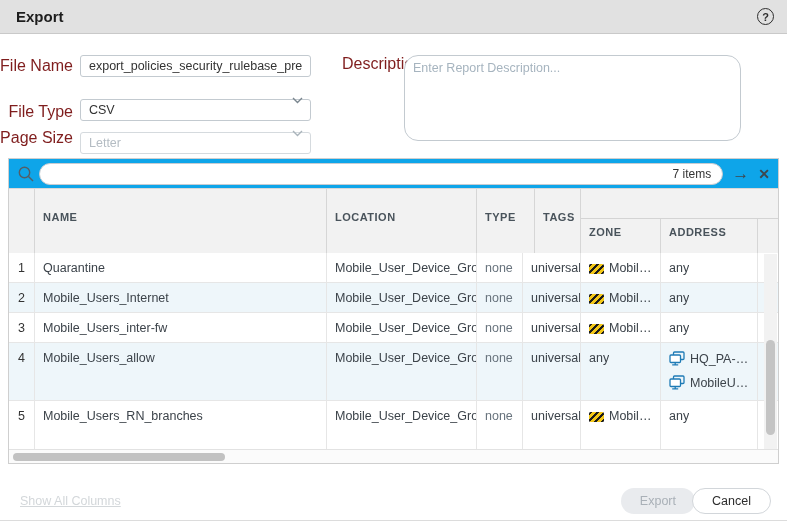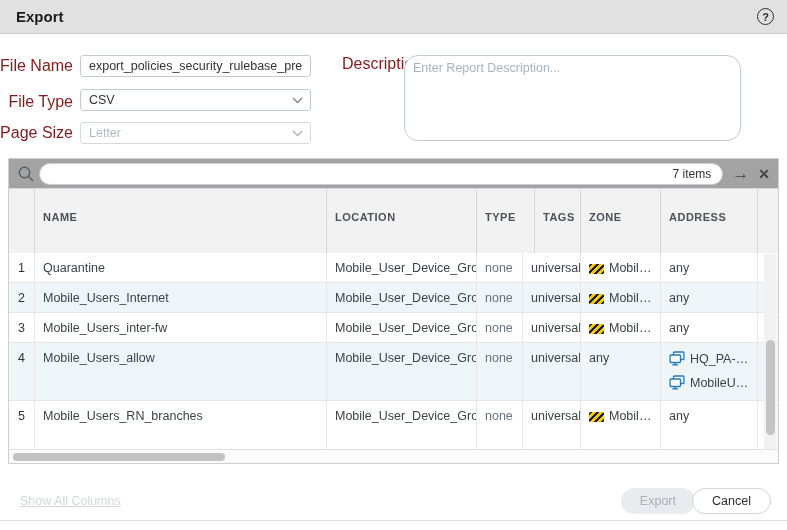--- a/index.html
+++ b/index.html
@@ -30,36 +30,36 @@
   .form-area { position: absolute; top: 34px; left: 0; right: 0; height: 122px; }
   .form-row { position: absolute; display: flex; align-items: center; }
   .fr1 { top: 21px; left: 0; } .fr2 { top: 55px; left: 0; align-items: flex-end; } .fr3 { top: 88px; left: 0; }
   .flabel { width: 80px; text-align: right; font-size: 16px; color: #7f1d1d; padding-right: 7px; }
   .ctrl {
     width: 231px; height: 22px; border: 1px solid #c3cad0; border-radius: 3px;
     font-size: 12.5px; color: #333; padding: 0 8px; background: #fff;
     font-family: "Liberation Sans", sans-serif; outline: none;
   }
   .select-wrap { position: relative; width: 231px; }
-  .select-wrap .ctrl { width: 100%; padding-right: 24px; overflow: hidden; white-space: nowrap; display:flex; align-items:center; cursor: pointer; }
+  .select-wrap .ctrl { width: 100%; padding-right: 24px; overflow: hidden; white-space: nowrap; display:flex; align-items:center; cursor: pointer; margin-top: 10px; }
   .select-wrap svg { position: absolute; right: 8px; top: 8px; }
   .select-disabled .ctrl { color: #b4bcc3; border-color: #d5dade; cursor: default; }
   .desc-group { position: absolute; top: 21px; left: 342px; display: flex; }
   .desc-group .flabel { width: 62px; }
   .desc-textarea {
     width: 337px; height: 86px; border: 1px solid #c3cad0; border-radius: 14px;
     font-size: 12.5px; padding: 5px 8px; resize: none; outline: none;
     font-family: "Liberation Sans", sans-serif; color: #333;
   }
   .desc-textarea::placeholder { color: #a6b4bf; }
 
   
   .table-panel {
     position: absolute; left: 8px; top: 158px; width: 771px; height: 306px;
-    border: 1px solid #cfcfcf; background: #a3a3a3;
+    border: 1px solid #cfcfcf; background: #0ea5e9;
   }
   .search-row {
     height: 30px; border-bottom: 1px solid #d8d8d8;
     display: flex; align-items: center; padding: 0 8px;
   }
   .search-glyph { width: 20px; display: flex; align-items: center; cursor: pointer; }
   .search-pill {
     flex: 1; height: 22px; border: 1px solid #c6ccd2; border-radius: 11px;
     display: flex; align-items: center; margin-left: 2px; background: #fff;
   }
@@ -77,21 +77,21 @@
   .th { display: flex; align-items: center; padding: 0 4px 9px 8px; border-right: 1px solid #d6d6d6; cursor: pointer; }
   .col-num { width: 26px; flex: none; }
   .col-name { width: 292px; flex: none; }
   .col-location { width: 150px; flex: none; }
   .col-tags { width: 46px; flex: none; }
   .col-type { width: 58px; flex: none; }
   .col-zone { width: 80px; flex: none; }
   .col-address { width: 97px; flex: none; }
   .gutter { flex: 1; border-right: none !important; }
   .th.col-num { cursor: default; }
-  .th-group { flex: 1; display: flex; flex-direction: row; }
+  .th-group { flex: 1; display: flex; flex-direction: column; }
   .group-top { height: 30px; border-bottom: 1px solid #d4d4d4; }
   .group-cols { flex: 1; display: flex; }
   .group-cols .th { height: 100%; }
 
   
   .tbody { height: 196px; display: flex; flex-direction: column; overflow: hidden; }
   .tr { display: flex; border-bottom: 1px solid #e6e6e6; background: #fff; flex: none; }
   .tr.alt { background: #eef6fa; }
   .tr:nth-child(-n+3) { height: 30px; }
   .tr:nth-child(4) { height: 58px; }

